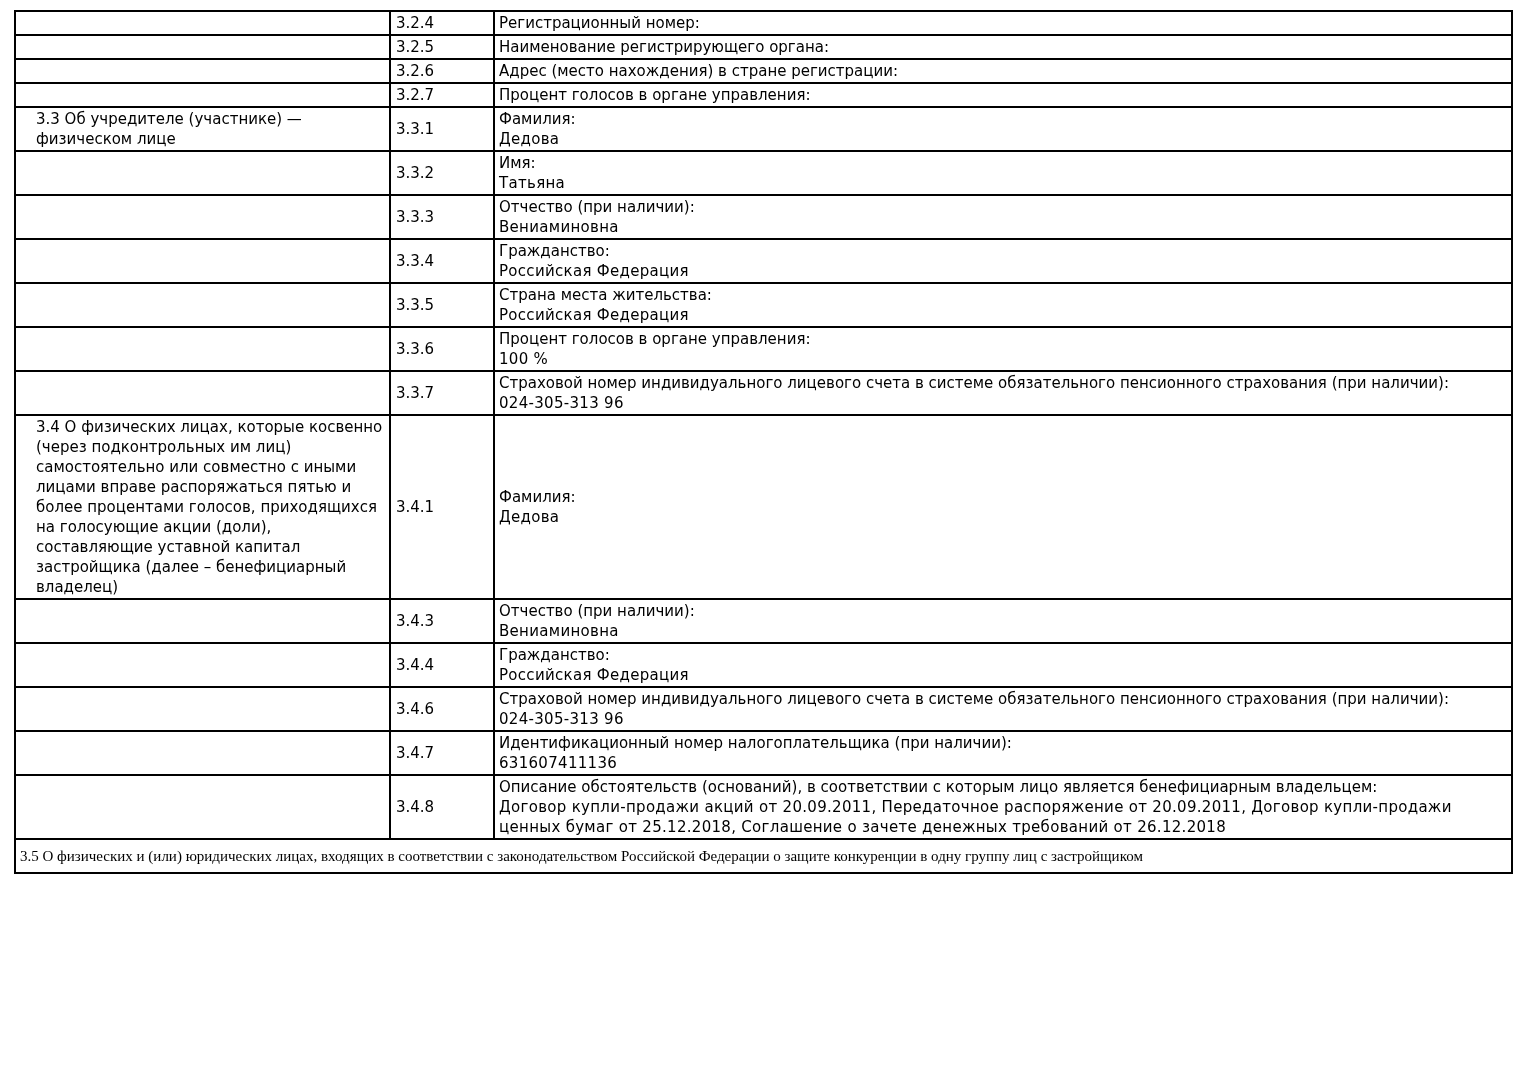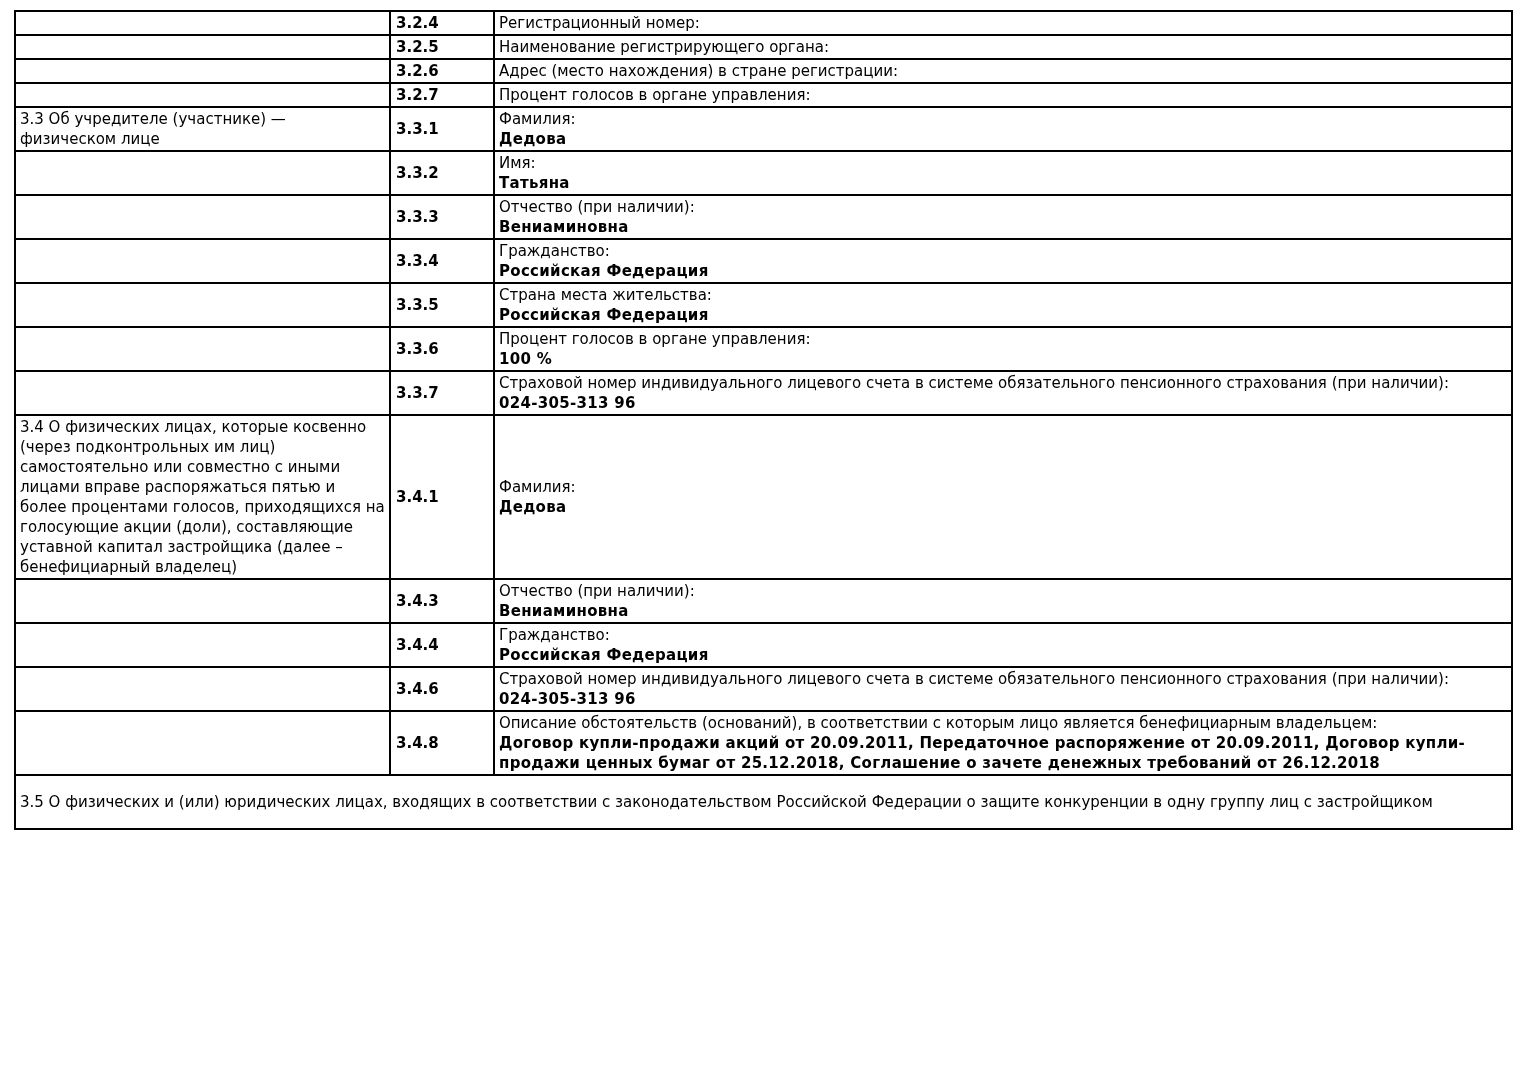--- a/index.html
+++ b/index.html
@@ -24,34 +24,34 @@
   td {
     border: 2px solid #000000;
     padding: 1px 4px;
     font-size: 15px;
     line-height: 20px;
     vertical-align: middle;
     word-wrap: break-word;
   }
   td.col-section {
     vertical-align: top;
-    padding-left: 4px;
+    padding-left: 20px;
   }
   td.col-num {
     padding-left: 5px;
-    font-weight: bold;
   }
   td.col-content .value {
-    font-weight: bold;
+    font-weight: normal;
     letter-spacing: 0.3px;
   }
   td.footer-cell {
-    padding: 16px 4px;
+    padding: 6px 4px;
     white-space: nowrap;
     overflow: hidden;
+    font-family: Liberation Serif, serif;
   }
 </style>
 </head>
 <body>
 
 <table class="doc-table">
   <colgroup>
     <col class="c-section">
     <col class="c-num">
     <col class="c-content">
@@ -168,20 +168,28 @@
       <tr>
         <td class="col-section"></td>
         <td class="col-num">3.4.6</td>
         <td class="col-content">
           <div class="label">Страховой номер индивидуального лицевого счета в системе обязательного пенсионного страхования (при наличии):</div>
           <div class="value">024-305-313 96</div>
         </td>
       </tr>
       <tr>
         <td class="col-section"></td>
+        <td class="col-num">3.4.7</td>
+        <td class="col-content">
+          <div class="label">Идентификационный номер налогоплательщика (при наличии):</div>
+          <div class="value">631607411136</div>
+        </td>
+      </tr>
+      <tr>
+        <td class="col-section"></td>
         <td class="col-num">3.4.8</td>
         <td class="col-content">
           <div class="label">Описание обстоятельств (оснований), в соответствии с которым лицо является бенефициарным владельцем:</div>
           <div class="value">Договор купли-продажи акций от 20.09.2011, Передаточное распоряжение от 20.09.2011, Договор купли-продажи ценных бумаг от 25.12.2018, Соглашение о зачете денежных требований от 26.12.2018</div>
         </td>
       </tr>
       <tr>
         <td colspan="3" class="footer-cell">3.5 О физических и (или) юридических лицах, входящих в соответствии с законодательством Российской Федерации о защите конкуренции в одну группу лиц с застройщиком</td>
       </tr>
     </tbody>

